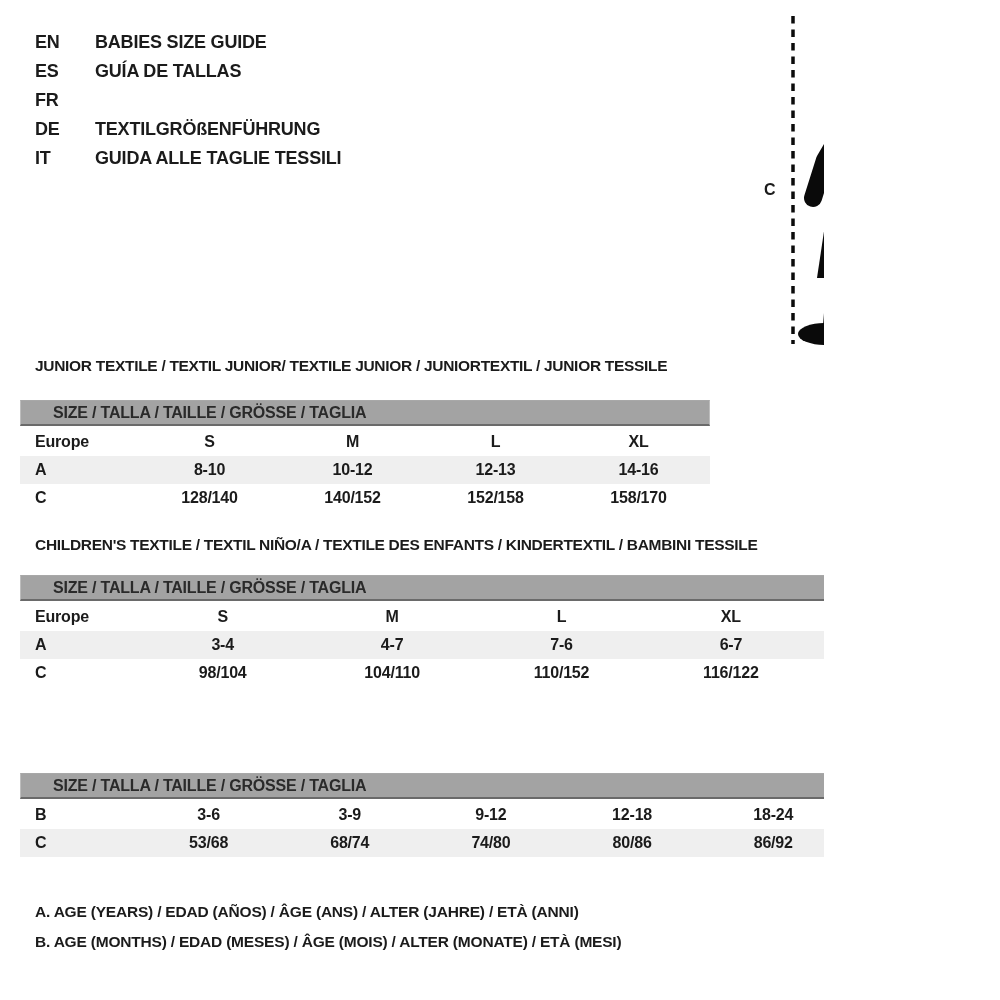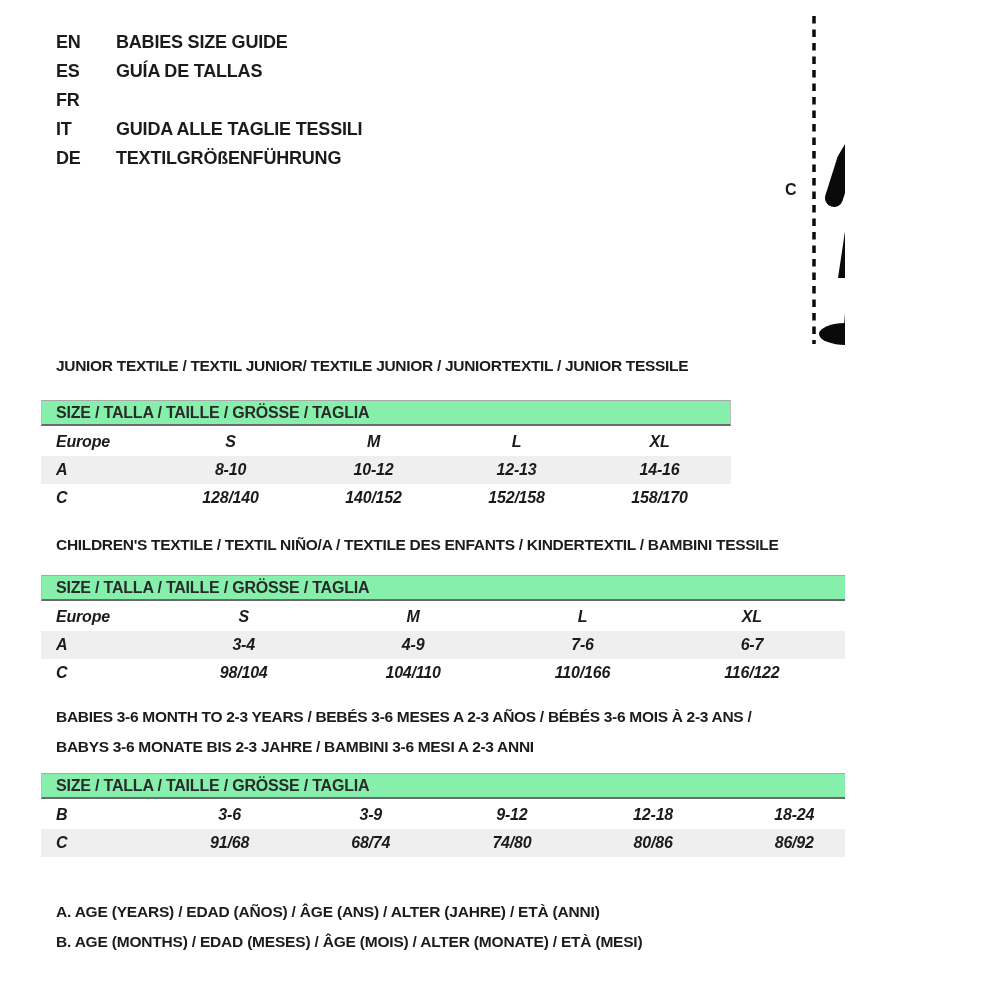--- a/index.html
+++ b/index.html
@@ -1,47 +1,47 @@
 <!DOCTYPE html>
 <html><head>
 <meta charset="utf-8">
 <style>
   html,body{margin:0;padding:0;}
   body{background:#ffffff;}
   #canvas{
     position:relative;width:824px;height:1000px;background:#ffffff;overflow:hidden;
     font-family:"Liberation Sans","DejaVu Sans",sans-serif;
-    font-weight:700;color:#1b1b1b;letter-spacing:-0.2px;margin-left:21px;
+    font-weight:700;color:#1b1b1b;letter-spacing:-0.2px;
   }
   
   .lang-list{position:absolute;left:35px;top:28px;}
   .lang-row{display:flex;height:29px;line-height:29px;font-size:18px;}
   .lang-code{width:60px;flex:0 0 60px;}
   .lang-title{white-space:nowrap;}
   
   .figure-svg{position:absolute;left:755px;top:8px;}
   .c-label{position:absolute;left:764px;top:181px;font-size:16px;}
   
   .sec-title{position:absolute;left:35px;font-size:15.5px;letter-spacing:-0.3px;white-space:nowrap;}
   .sec-title .line{height:30px;line-height:30px;white-space:nowrap;}
   
   .size-bar{
     position:absolute;left:20px;height:26px;line-height:24px;box-sizing:border-box;
-    background:#86efac;color:#2a2a2a;font-size:16px;padding-left:14px;
+    background:#a3a3a3;color:#2a2a2a;font-size:16px;padding-left:32px;
     border-top:1px solid #a8a8a8;border-left:1px solid #bdbdbd;border-right:1px solid #bdbdbd;
     border-bottom:2px solid #6a6a6a;
   }
   
   .size-table{position:absolute;left:20px;}
   .trow{display:grid;height:28px;line-height:28px;font-size:16px;}
   .cols5{grid-template-columns:118px repeat(4,1fr);width:690px;}
   .cols6{grid-template-columns:118px repeat(5,1fr);width:965px;}
   .cols7{grid-template-columns:118px repeat(6,1fr);width:965px;}
   .trow.band{background:#efefef;}
-  .tcell{text-align:center;overflow:hidden;font-style:italic;}
+  .tcell{text-align:center;overflow:hidden;}
   .tcell.label{text-align:left;padding-left:15px;}
   
   .notes{position:absolute;left:35px;top:897px;}
   .note-line{height:30px;line-height:30px;font-size:15.5px;white-space:nowrap;}
 </style>
 </head>
 <body>
 
 <div id="canvas">
 
@@ -51,26 +51,26 @@
       <span class="lang-title">BABIES SIZE GUIDE</span>
     </div>
     <div class="lang-row">
       <span class="lang-code">ES</span>
       <span class="lang-title">GUÍA DE TALLAS</span>
     </div>
     <div class="lang-row">
       <span class="lang-code">FR</span>
     </div>
     <div class="lang-row">
+      <span class="lang-code">DE</span>
+      <span class="lang-title">TEXTILGRÖßENFÜHRUNG</span>
+    </div>
+    <div class="lang-row">
       <span class="lang-code">IT</span>
       <span class="lang-title">GUIDA ALLE TAGLIE TESSILI</span>
-    </div>
-    <div class="lang-row">
-      <span class="lang-code">DE</span>
-      <span class="lang-title">TEXTILGRÖßENFÜHRUNG</span>
     </div>
   </div>
 
   <svg class="figure-svg" width="210" height="345" viewBox="0 0 210 345">
     <line x1="38" y1="8" x2="38" y2="336" stroke="#0b0b0b" stroke-width="3.5" stroke-dasharray="7.5 6"></line>
     <g fill="#0a0a0a" stroke="none">
       <ellipse cx="123" cy="43" rx="31" ry="35"></ellipse>
       <ellipse cx="91" cy="55" rx="7" ry="12"></ellipse>
       <ellipse cx="156" cy="55" rx="7" ry="12"></ellipse>
       <rect x="107" y="68" width="32" height="28"></rect>
@@ -120,53 +120,49 @@
     <div class="trow cols6">
       <div class="tcell label">Europe</div>
       <div class="tcell">S</div>
       <div class="tcell">M</div>
       <div class="tcell">L</div>
       <div class="tcell">XL</div>
     </div>
     <div class="trow cols6 band">
       <div class="tcell label">A</div>
       <div class="tcell">3-4</div>
-      <div class="tcell">4-9</div>
+      <div class="tcell">4-7</div>
       <div class="tcell">7-6</div>
       <div class="tcell">6-7</div>
       <div class="tcell">7-8</div>
     </div>
     <div class="trow cols6">
       <div class="tcell label">C</div>
       <div class="tcell">98/104</div>
       <div class="tcell">104/110</div>
-      <div class="tcell">110/166</div>
+      <div class="tcell">110/152</div>
       <div class="tcell">116/122</div>
       <div class="tcell">122/128</div>
     </div>
   </div>
 
-  <div class="sec-title" style="top:702px;">
-    <div class="line">BABIES 3-6 MONTH TO 2-3 YEARS / BEBÉS 3-6 MESES A 2-3 AÑOS / BÉBÉS 3-6 MOIS À 2-3 ANS /</div>
-    <div class="line">BABYS 3-6 MONATE BIS 2-3 JAHRE / BAMBINI 3-6 MESI A 2-3 ANNI</div>
-  </div>
   <div class="size-bar" style="top:773px;width:965px;">SIZE / TALLA / TAILLE / GRÖSSE / TAGLIA</div>
   <div class="size-table" style="top:801px;">
     <div class="trow cols7">
       <div class="tcell label">B</div>
       <div class="tcell">3-6</div>
       <div class="tcell">3-9</div>
       <div class="tcell">9-12</div>
       <div class="tcell">12-18</div>
       <div class="tcell">18-24</div>
       <div class="tcell">24-36</div>
     </div>
     <div class="trow cols7 band">
       <div class="tcell label">C</div>
-      <div class="tcell">91/68</div>
+      <div class="tcell">53/68</div>
       <div class="tcell">68/74</div>
       <div class="tcell">74/80</div>
       <div class="tcell">80/86</div>
       <div class="tcell">86/92</div>
       <div class="tcell">92/98</div>
     </div>
   </div>
 
   <div class="notes">
     <div class="note-line">A. AGE (YEARS) / EDAD (AÑOS) / ÂGE (ANS) / ALTER (JAHRE) / ETÀ (ANNI)</div>

